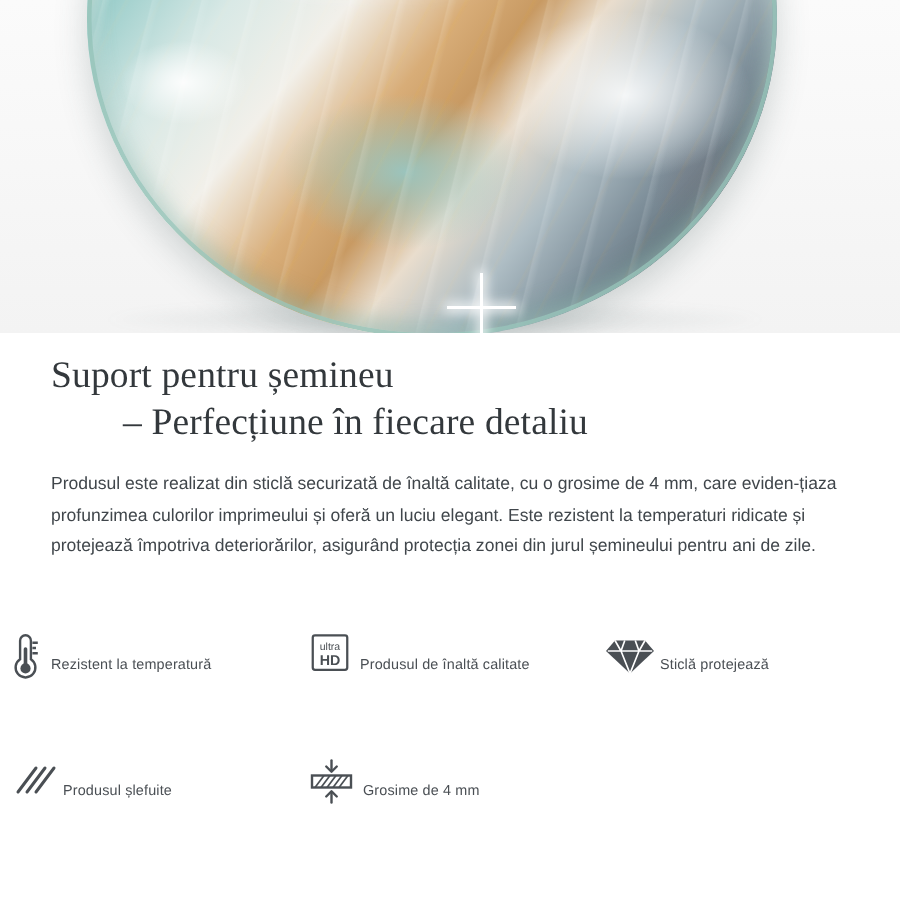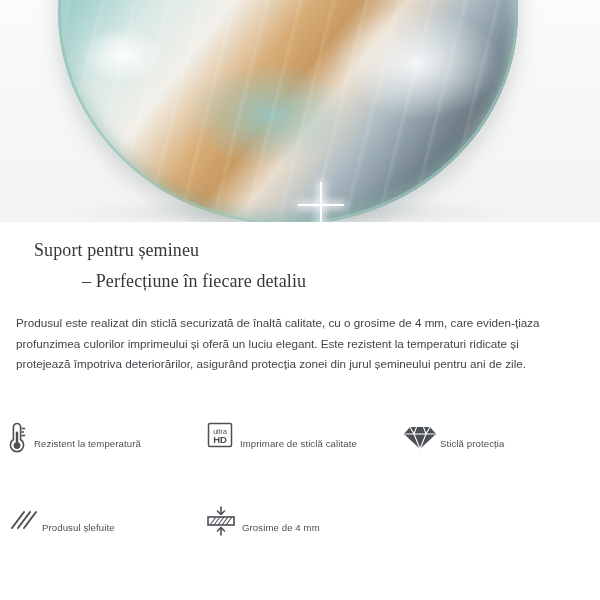--- a/index.html
+++ b/index.html
@@ -144,30 +144,30 @@
   .content {
     position: absolute;
     left: 0;
     top: 222px;
     width: 600px;
   }
   .headline {
     margin: 0;
     padding: 13px 34px 0 34px;
     font-family: "Liberation Serif", serif;
-    font-size: 18px;
+    font-size: 25px;
     line-height: 31px;
     font-weight: 400;
     color: #33383c;
     letter-spacing: 0.1px;
   }
   .headline .line2 { display: block; margin-left: 48px; }
   .body-copy {
     margin: 0;
-    padding: 16px 34px 0 16px;
+    padding: 16px 34px 0 34px;
     font-size: 11.7px;
     line-height: 20.5px;
     color: #40464b;
     max-width: 540px;
   }
 
   
   .features {
     position: absolute;
     left: 0;
@@ -243,39 +243,39 @@
     </div>
 
     <div class="feature">
       <div class="feature-icon">
         <svg width="40" height="38" viewBox="0 0 40 38">
           <rect x="8.5" y="5.5" width="23" height="23" rx="1.5" fill="none" stroke="#4a4f54" stroke-width="1.5"></rect>
           <text x="20" y="15.5" text-anchor="middle" font-family="Liberation Sans, sans-serif" font-size="7" fill="#4a4f54">ultra</text>
           <text x="20" y="25" text-anchor="middle" font-family="Liberation Sans, sans-serif" font-size="9.5" font-weight="bold" fill="#4a4f54">HD</text>
         </svg>
       </div>
-      <div class="feature-label">Imprimare de sticlă calitate</div>
+      <div class="feature-label">Produsul de înaltă calitate</div>
     </div>
 
 
     <div class="feature">
       <div class="feature-icon">
         <svg width="40" height="36" viewBox="0 0 40 36">
           <path d="M10 8 h20 l6 7 -16 15 -16 -15z" fill="#4a4f54"></path>
           <g stroke="#ffffff" stroke-width="1.1" fill="none">
             <path d="M10 8 l4 7 -8.8 0"></path>
             <path d="M30 8 l-4 7 8.8 0"></path>
             <path d="M14 15 h12"></path>
             <path d="M14 15 l6 15 6 -15"></path>
             <path d="M16.5 8 l-2.5 7"></path>
             <path d="M23.5 8 l2.5 7"></path>
           </g>
         </svg>
       </div>
-      <div class="feature-label">Sticlă protecția</div>
+      <div class="feature-label">Sticlă protejează</div>
     </div>
 
     <div class="feature">
       <div class="feature-icon">
         <svg width="42" height="34" viewBox="0 0 42 34">
           <g stroke="#4a4f54" stroke-width="2" stroke-linecap="round">
             <line x1="12" y1="24" x2="24" y2="8"></line>
             <line x1="18" y1="24" x2="30" y2="8"></line>
             <line x1="24" y1="24" x2="36" y2="8"></line>
           </g>

